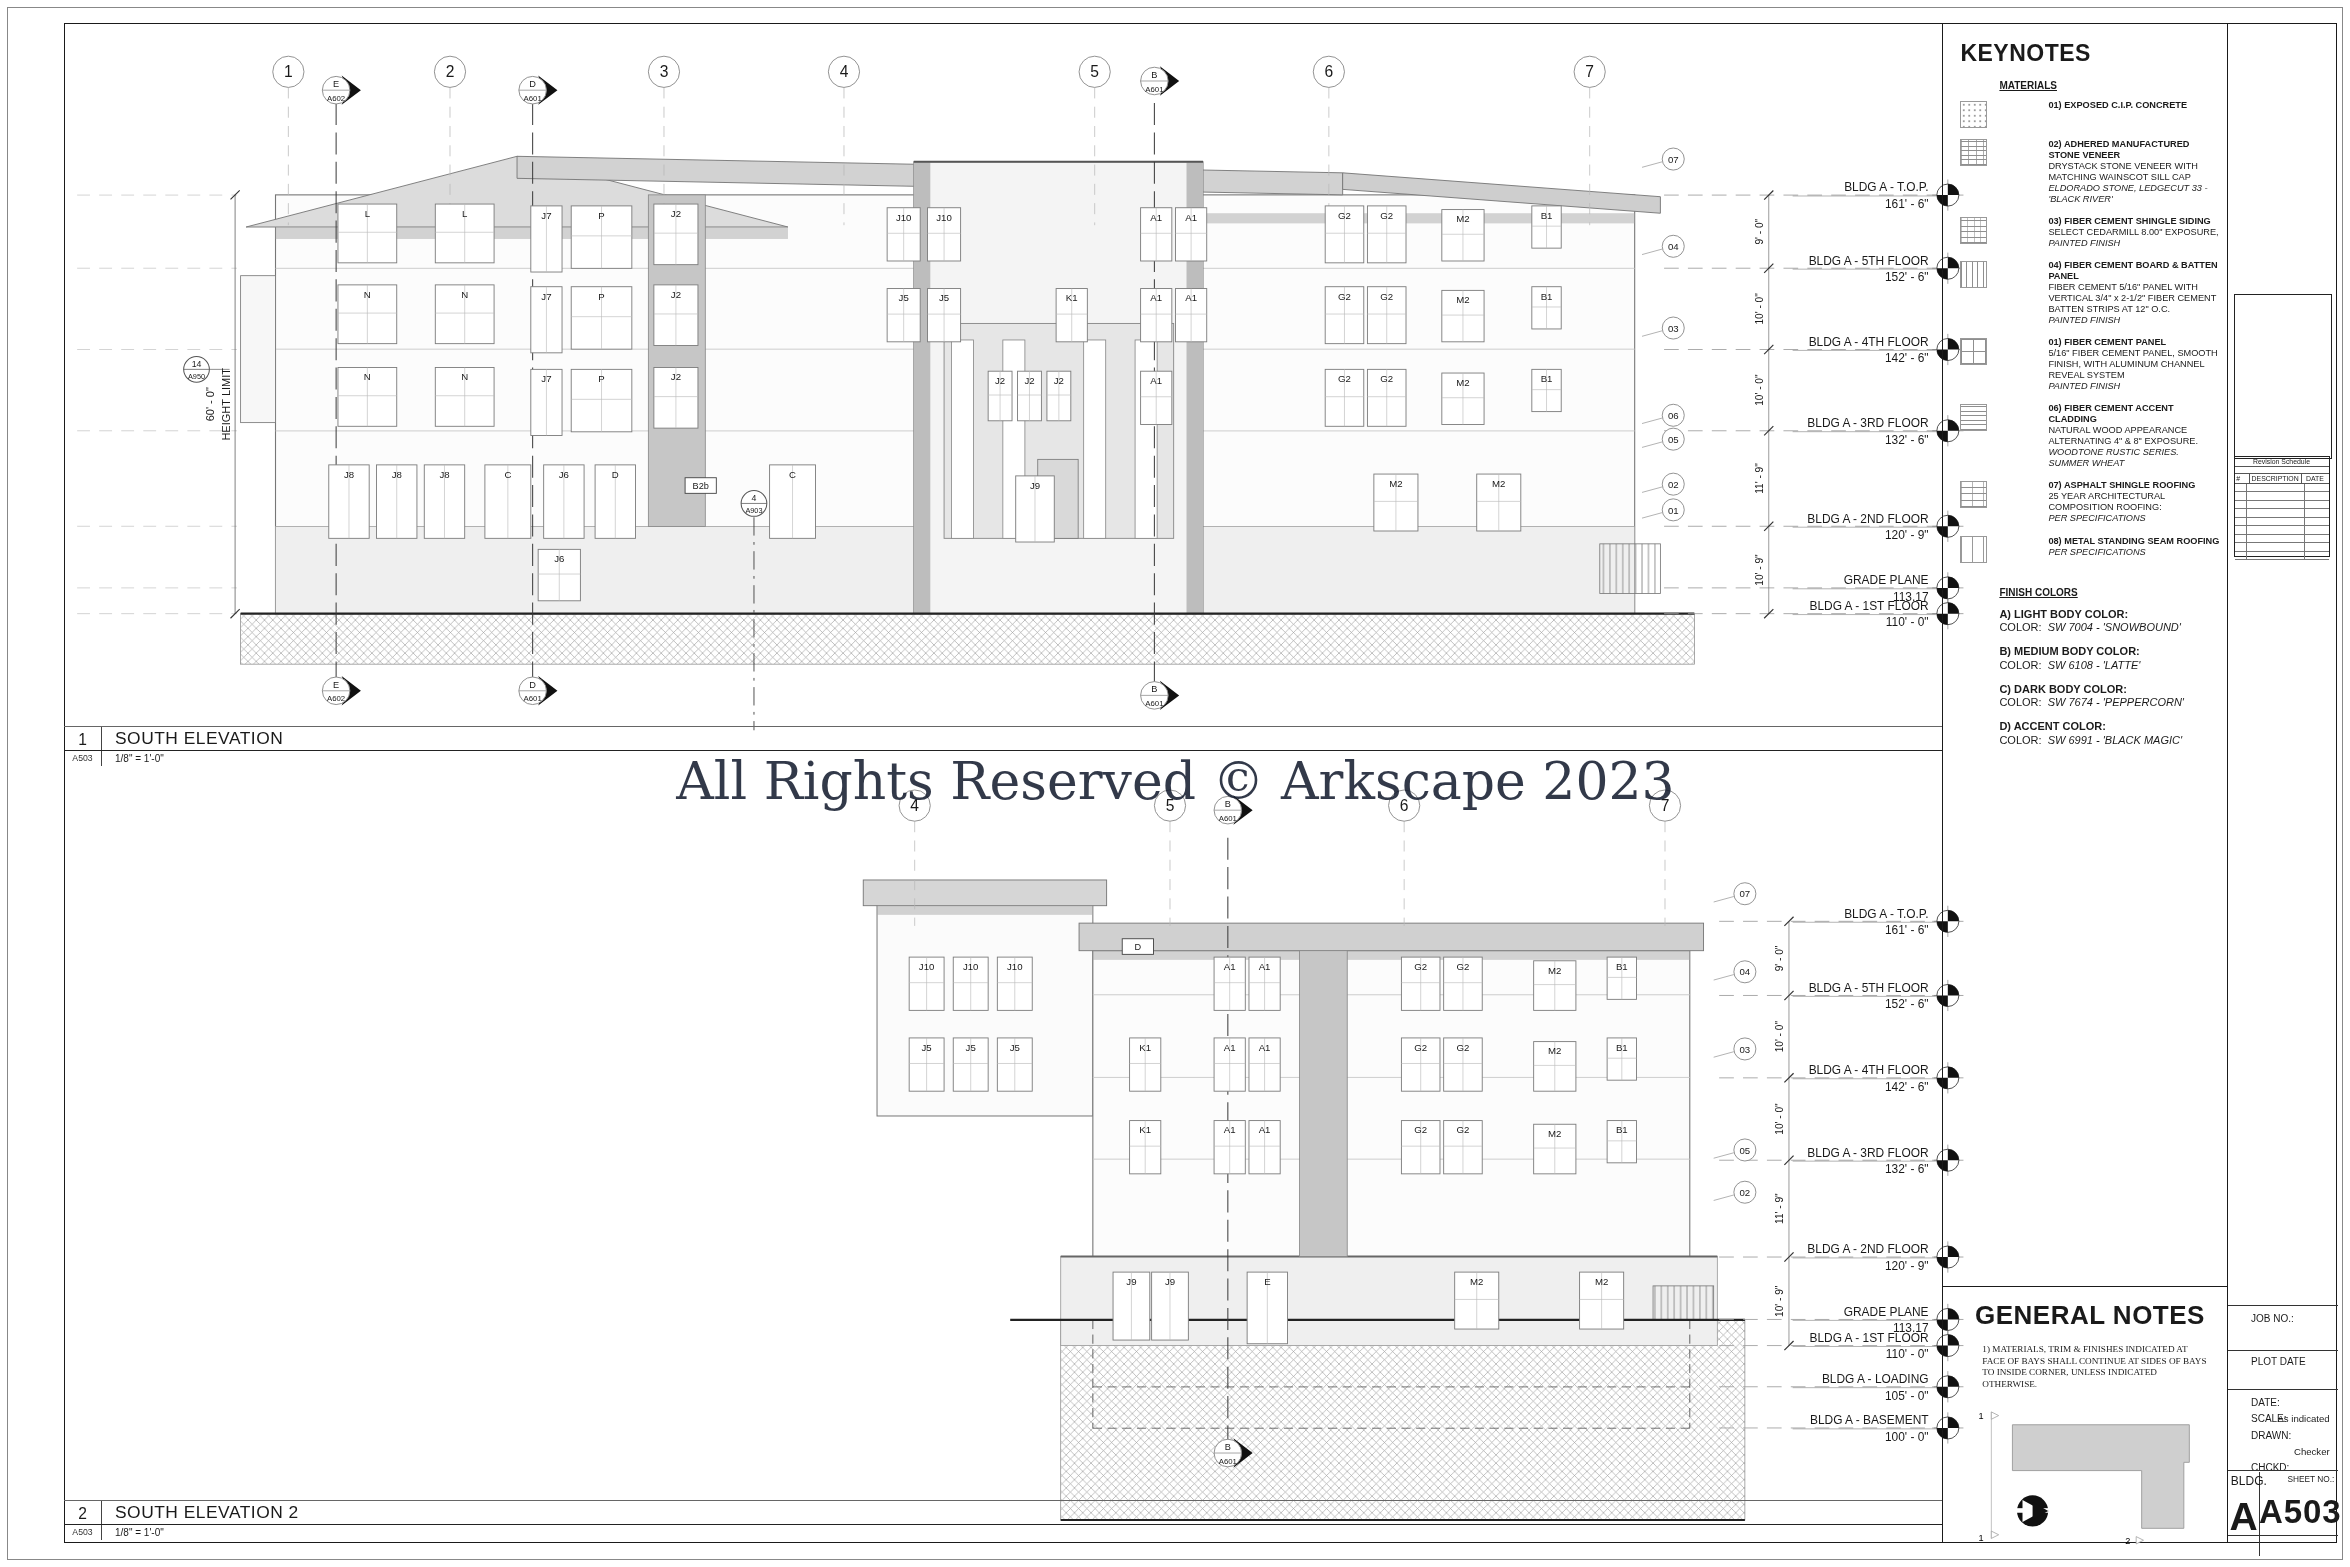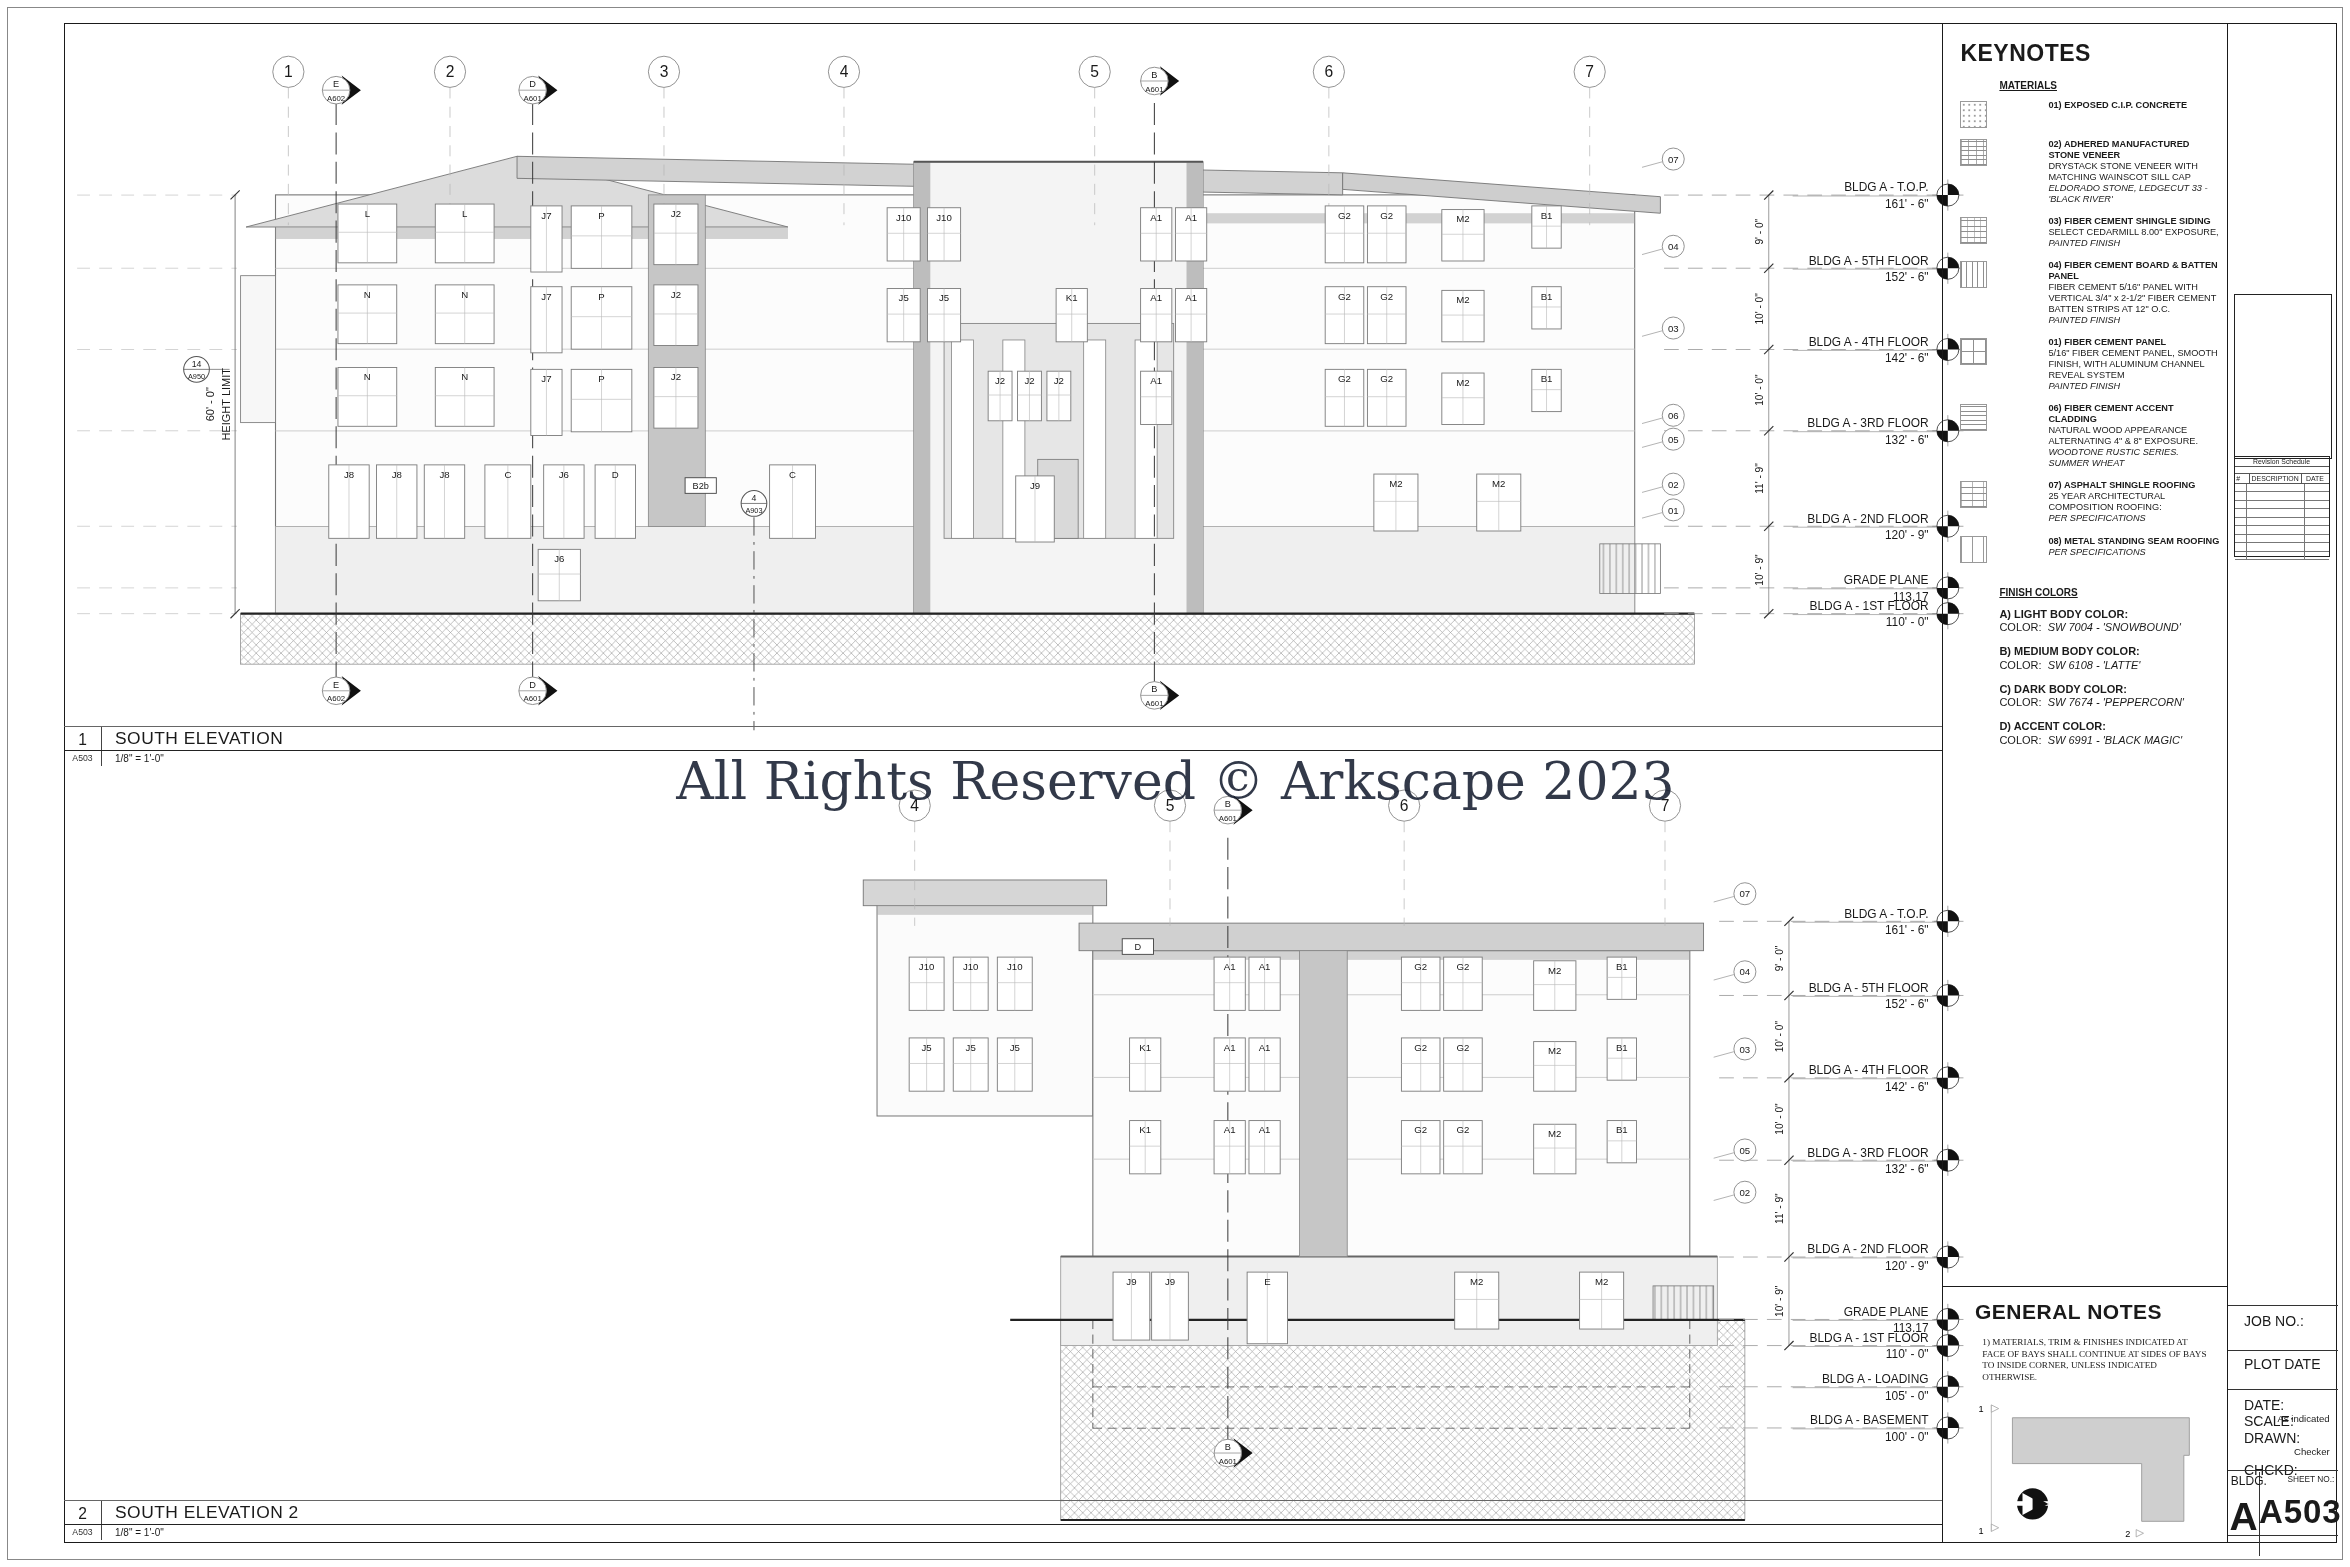--- a/index.html
+++ b/index.html
@@ -41,38 +41,38 @@
   .sw-stone{background-image:repeating-linear-gradient(0deg,#8f8f8f 0 0.9px,transparent 0.9px 4.6px),repeating-linear-gradient(90deg,#adadad 0 0.9px,transparent 0.9px 7.3px);}
   .sw-shingle{background-image:repeating-linear-gradient(0deg,#8f8f8f 0 0.9px,transparent 0.9px 5.5px),repeating-linear-gradient(90deg,#c2c2c2 0 0.9px,transparent 0.9px 6.4px);}
   .sw-batten{background-image:repeating-linear-gradient(90deg,#8f8f8f 0 0.9px,transparent 0.9px 5.5px);}
   .sw-panel{background-image:repeating-linear-gradient(0deg,#8f8f8f 0 0.9px,transparent 0.9px 12px),repeating-linear-gradient(90deg,#8f8f8f 0 0.9px,transparent 0.9px 12px);}
   .sw-accent{background-image:repeating-linear-gradient(0deg,#8f8f8f 0 0.9px,transparent 0.9px 4.6px);}
   .sw-asphalt{background-image:repeating-linear-gradient(0deg,#8f8f8f 0 0.9px,transparent 0.9px 6.4px),repeating-linear-gradient(90deg,#b5b5b5 0 0.9px,transparent 0.9px 11px);}
   .sw-metal{background-image:repeating-linear-gradient(90deg,#9a9a9a 0 0.9px,transparent 0.9px 11px);}
 
   
   .gnotes{position:absolute;left:1942px;top:1286px;width:285px;height:257px;box-sizing:border-box;border-top:1.3px solid #1a1a1a;padding:13px 7.3px 0 33px;}
-  .gnotes h1{font-size:21px;font-weight:bold;margin:0 0 13px 0;letter-spacing:0.5px;}
+  .gnotes h1{font-size:26px;font-weight:bold;margin:0 0 13px 0;letter-spacing:0.5px;}
   .gn-note{font-size:9.2px;line-height:1.25;width:225px;margin-left:7.3px;font-family:Liberation Serif, serif;}
 
   
   .tblock{position:absolute;left:2227px;top:23px;width:110px;height:1520px;box-sizing:border-box;border-left:1.5px solid #1a1a1a;font-size:10px;}
   .tb-line{position:absolute;left:0;width:110px;border-top:1.1px solid #333;}
   .stampbox{position:absolute;left:5.5px;top:271px;width:96px;height:163px;border:1.3px solid #222;}
   .revbox{position:absolute;left:5.5px;top:433px;width:96px;height:101px;border:1.3px solid #222;font-size:6.9px;box-sizing:border-box;}
   .rev-title{text-align:center;border-bottom:0.7px solid #555;padding:0.9px 0;}
   .rev-gap{height:6.4px;border-bottom:0.7px solid #555;}
   .rev-hd{display:flex;border-bottom:0.7px solid #555;}
   .rev-hd div{padding:0.9px 1.8px;}
   .rev-c1{width:11px;border-right:0.7px solid #555;}
   .rev-c2{flex:1;border-right:0.7px solid #555;text-align:center;}
   .rev-c3{width:24px;text-align:center;}
   .rev-row{display:flex;height:7.5px;border-bottom:0.6px solid #777;}
   .rev-row .rev-c1,.rev-row .rev-c2{border-right:0.6px solid #777;}
-  .tb-label{position:absolute;left:16px;font-size:14px;}
+  .tb-label{position:absolute;left:23px;font-size:10px;}
   .tb-val{position:absolute;right:7.3px;font-size:9.6px;text-align:right;}
   .bigA{position:absolute;left:0;top:1449px;width:31px;height:84px;border-right:1.1px solid #333;}
   .bigA .cap{font-size:12px;padding:1.8px 0 0 2.8px;}
   .bigA .ltr{font-size:39px;font-weight:bold;text-align:center;margin-top:7.3px;}
   .bigS{position:absolute;left:31px;top:1449px;width:79px;height:84px;}
   .bigS .cap{font-size:8.3px;text-align:right;padding:1.8px 3.7px 0 0;}
   .bigS .ltr{font-size:33px;font-weight:bold;text-align:center;margin-top:9.2px;letter-spacing:0.9px;}
 
   svg text{font-family:"Liberation Sans",sans-serif;}
 </style>

